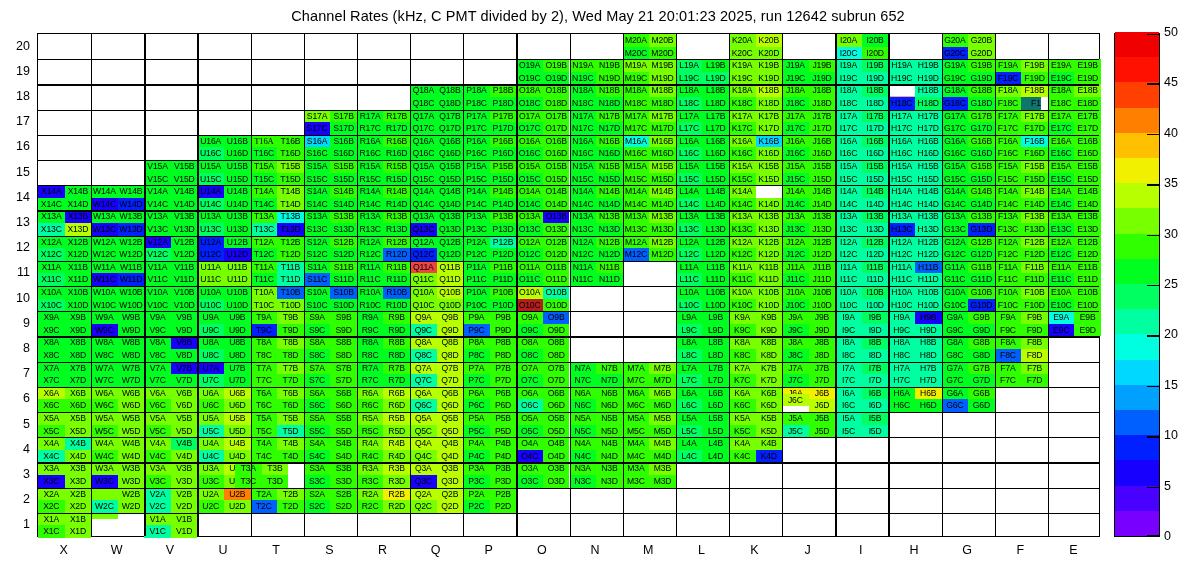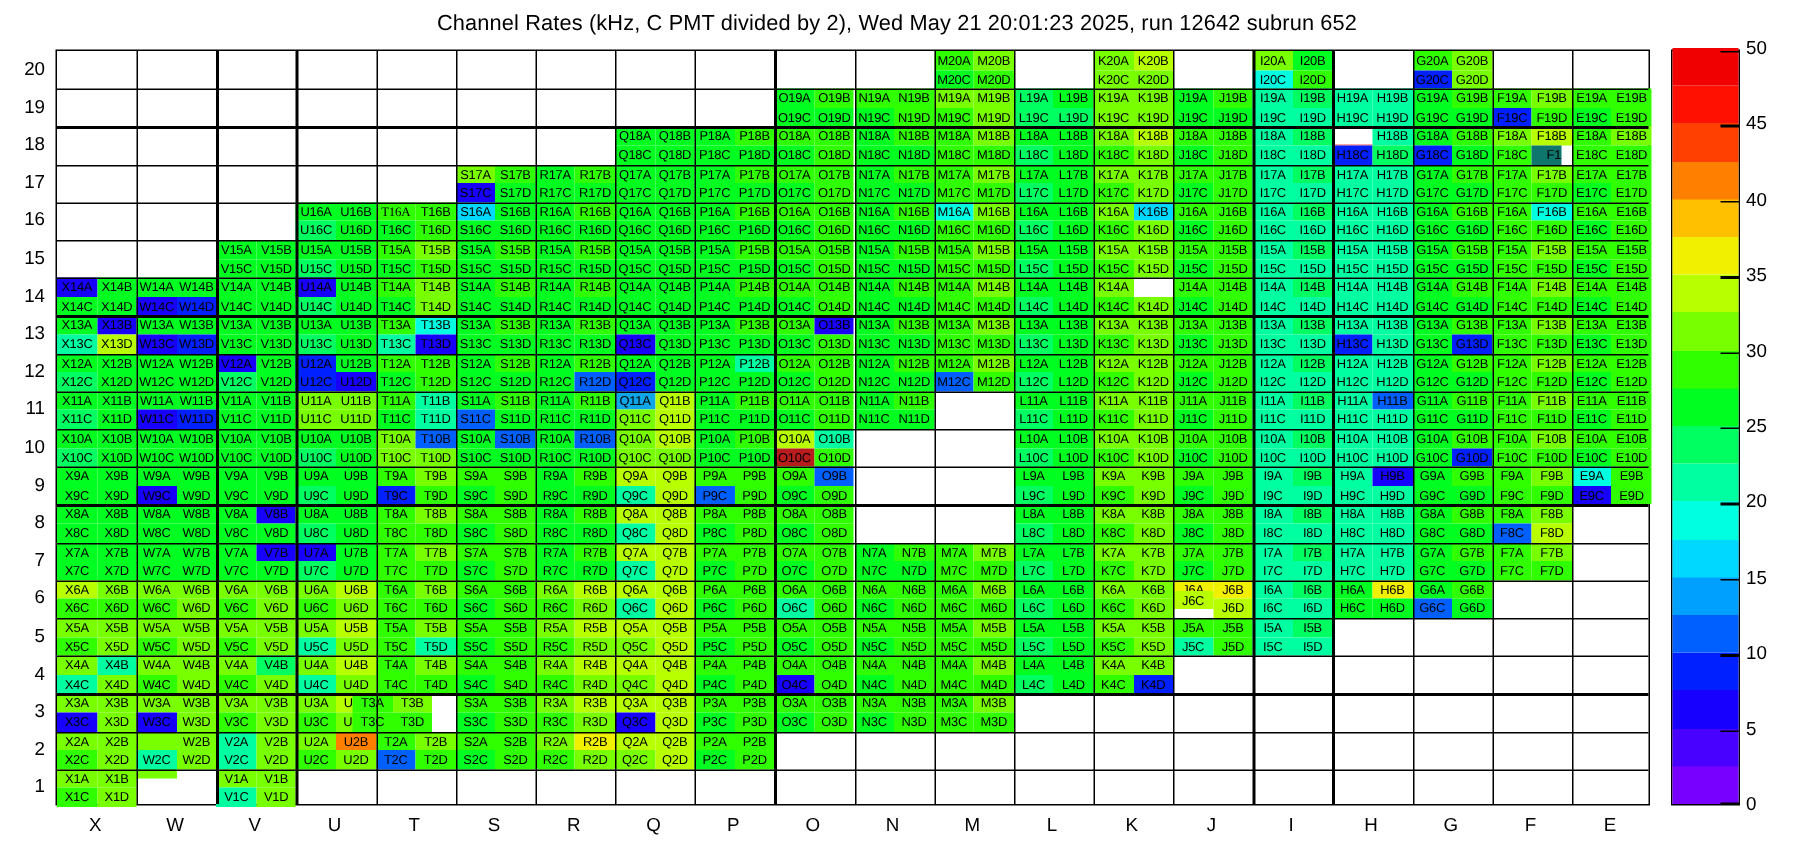--- a/index.html
+++ b/index.html
@@ -955,21 +955,21 @@
           <div class="sub" style="left: 0px; top: 12.6px; width: 26.575px; height: 12.6px; background: rgb(0, 96, 255);">S11C</div>
           <div class="sub" style="left: 26.575px; top: 12.6px; width: 26.575px; height: 12.6px; background: rgb(0, 255, 32);">S11D</div>
         </div>
         <div class="cell" style="left: 318.9px; top: 226.8px; width: 53.15px; height: 25.2px;">
           <div class="sub" style="left: 0px; top: 0px; width: 26.575px; height: 12.6px; background: rgb(0, 255, 32);">R11A</div>
           <div class="sub" style="left: 26.575px; top: 0px; width: 26.575px; height: 12.6px; background: rgb(48, 255, 0);">R11B</div>
           <div class="sub" style="left: 0px; top: 12.6px; width: 26.575px; height: 12.6px; background: rgb(0, 255, 32);">R11C</div>
           <div class="sub" style="left: 26.575px; top: 12.6px; width: 26.575px; height: 12.6px; background: rgb(0, 255, 32);">R11D</div>
         </div>
         <div class="cell" style="left: 372.05px; top: 226.8px; width: 53.15px; height: 25.2px;">
-          <div class="sub" style="left: 0px; top: 0px; width: 26.575px; height: 12.6px; background: #0ea5e9;">Q11A</div>
+          <div class="sub" style="left: 0px; top: 0px; width: 26.575px; height: 12.6px; background: #ef4444;">Q11A</div>
           <div class="sub" style="left: 26.575px; top: 0px; width: 26.575px; height: 12.6px; background: rgb(184, 255, 0);">Q11B</div>
           <div class="sub" style="left: 0px; top: 12.6px; width: 26.575px; height: 12.6px; background: rgb(120, 255, 0);">Q11C</div>
           <div class="sub" style="left: 26.575px; top: 12.6px; width: 26.575px; height: 12.6px; background: rgb(184, 255, 0);">Q11D</div>
         </div>
         <div class="cell" style="left: 425.2px; top: 226.8px; width: 53.15px; height: 25.2px;">
           <div class="sub" style="left: 0px; top: 0px; width: 26.575px; height: 12.6px; background: rgb(0, 255, 32);">P11A</div>
           <div class="sub" style="left: 26.575px; top: 0px; width: 26.575px; height: 12.6px; background: rgb(48, 255, 0);">P11B</div>
           <div class="sub" style="left: 0px; top: 12.6px; width: 26.575px; height: 12.6px; background: rgb(0, 255, 32);">P11C</div>
           <div class="sub" style="left: 26.575px; top: 12.6px; width: 26.575px; height: 12.6px; background: rgb(0, 255, 32);">P11D</div>
         </div>

